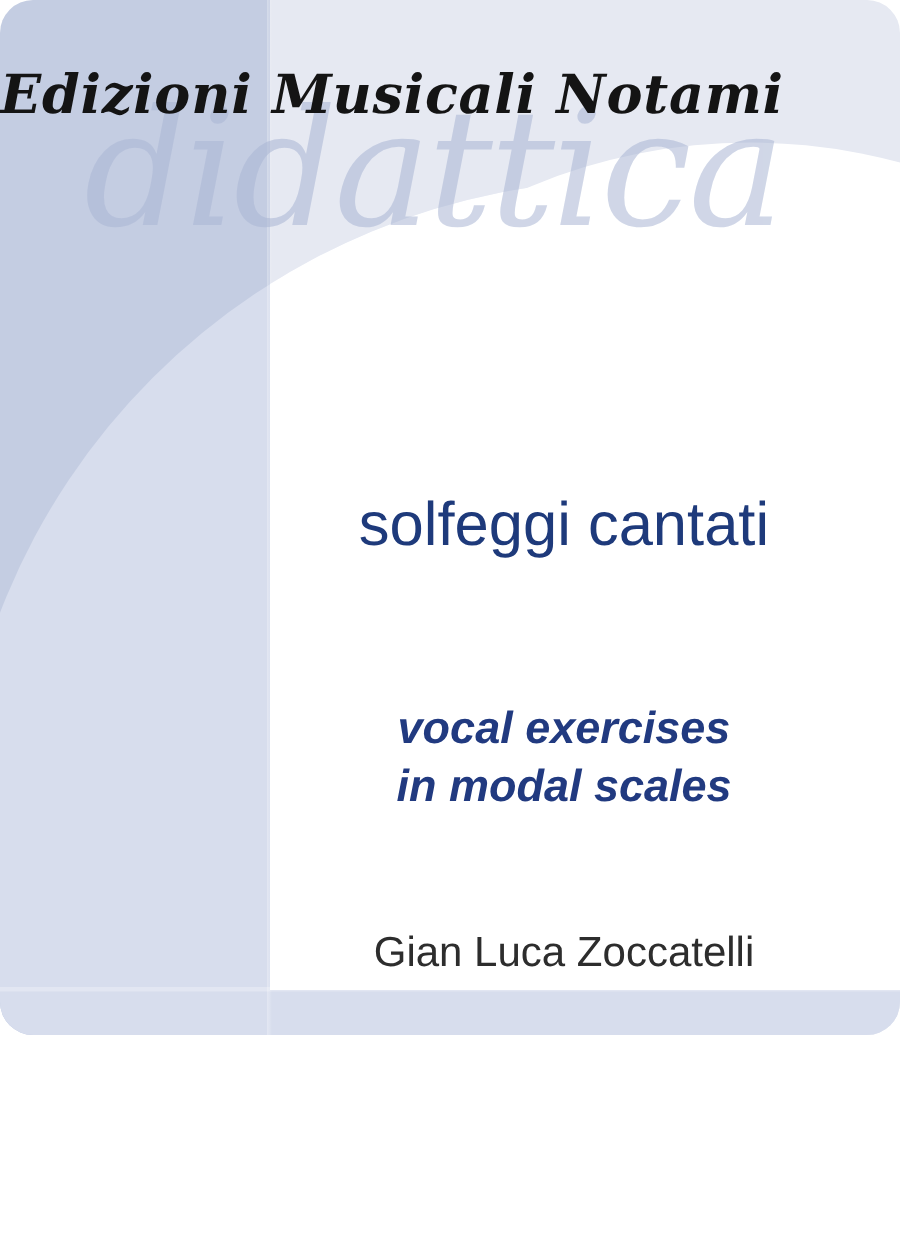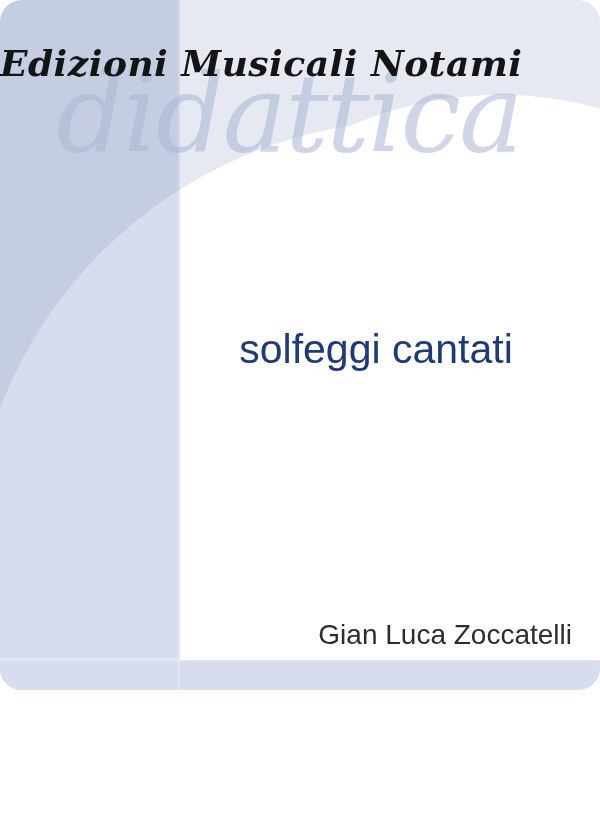--- a/index.html
+++ b/index.html
@@ -203,21 +203,20 @@
     right: 28px;
     top: 618px;
     text-align: center;
   }
   .author-name {
     font-family: "Liberation Sans", sans-serif;
     font-size: 28px;
     line-height: 1.2;
     color: #2d2d2d;
     white-space: nowrap;
-    text-align: right;
   }
 </style>
 </head>
 <body>
 
 <div id="cover">
 
   <div class="bg-layer">
     <div class="band-right-top"></div>
     <div class="band-right-bottom"></div>
@@ -237,18 +236,22 @@
   </div>
 
   <div class="watermark">didattica</div>
 
   <div class="publisher">Edizioni Musicali Notami</div>
 
   <div class="title-block">
     <div class="title-line">solfeggi cantati</div>
   </div>
 
+  <div class="subtitle-block">
+    <div class="subtitle-line">vocal exercises</div>
+    <div class="subtitle-line">in modal scales</div>
+  </div>
 
   <div class="author-block">
     <div class="author-name">Gian Luca Zoccatelli</div>
   </div>
 
 </div>
 
 </body></html>

